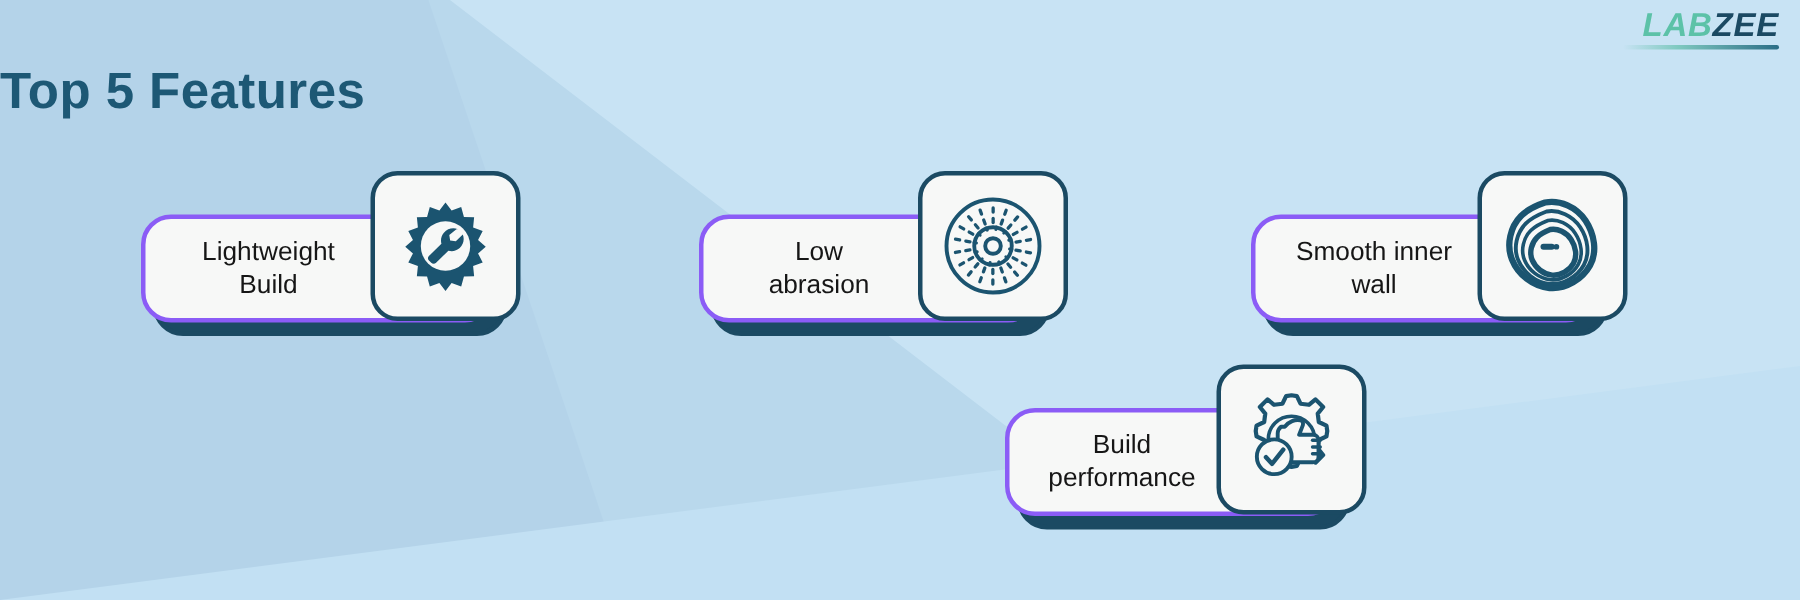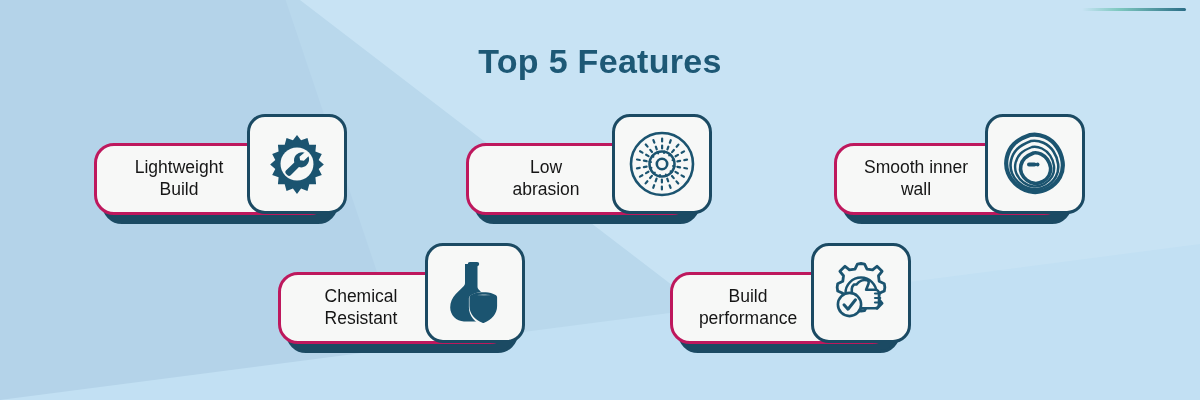--- a/index.html
+++ b/index.html
@@ -64,21 +64,21 @@
     margin-top:2px;
     width:104px; height:3px;
     background:linear-gradient(90deg, rgba(92,194,168,0) 0%, #7fc9c0 35%, #2b6d86 100%);
     border-radius:2px;
   }
 
   
   .title {
     position:absolute;
     top:42px; left:0; right:0;
-    text-align:center;
+    text-align:left;
     font-size:34px;
     font-weight:bold;
     color:#1d5875;
     letter-spacing:0.3px;
     z-index:20;
   }
 
   
   .card {
     position:absolute;
@@ -89,21 +89,21 @@
     left:8px; top:9px;
     width:100%; height:100%;
     border:3px solid #1b4a63;
     border-radius:20px;
     background:#1b4a63;
   }
   .card-body {
     position:absolute;
     left:0; top:0;
     width:100%; height:100%;
-    border:3px solid #be185d;
+    border:3px solid #8b5cf6;
     border-radius:20px;
     background:#f7f8f7;
     display:flex;
     align-items:center;
     justify-content:center;
   }
   .card-label {
     display:block;
     width:100%;
     padding-right:66px;
@@ -148,20 +148,21 @@
 </head>
 <body>
 
 <div id="stage">
 
   <div class="bg-wedge bg-wedge-left"></div>
   <div class="bg-wedge bg-wedge-top"></div>
   <div class="bg-wedge bg-wedge-bottom"></div>
 
   <div class="logo">
+    <div class="logo-word"><span class="logo-lab">LAB</span><span class="logo-zee">ZEE</span></div>
     <div class="logo-underline"></div>
   </div>
 
   <div class="title">Top 5 Features</div>
 
   <div class="card" id="card-lightweight">
     <div class="card-shadow"></div>
     <div class="card-body">
       <span class="card-label">Lightweight
 Build</span>
@@ -242,36 +243,20 @@
           <path stroke-width="2.6" d="M31 10c8-1.5 17.5 2.8 22.5 10.5 5 7.6 6.6 17.6 2.4 25.2 -4.2 7.6-13.6 13.4-22.8 12.6 -9.2-0.9 -17.5-7.6 -21-15.9 -3.5-8.4 -0.8-18.4 5-24.3 3.4-3.4 8.4-6 13.9-8.1z"></path>
           <path stroke-width="2.4" d="M32 16c6.5-1.2 14 2.3 18.2 8.6 4.1 6.2 5.4 14.4 2 20.6 -3.4 6.2-11.1 11-18.6 10.3 -7.5-0.7 -14.3-6.2 -17.2-13 -2.9-6.8 -0.7-15 4.1-19.8 2.8-2.8 6.9-4.9 11.5-6.7z"></path>
           <path stroke-width="3.6" d="M33.5 22c5-0.9 10.7 1.8 13.9 6.6 3.2 4.8 4.2 11.1 1.6 15.9 -2.6 4.8-8.5 8.4-14.3 7.9 -5.8-0.5 -11-4.8 -13.2-10 -2.2-5.2 -0.5-11.5 3.2-15.2 2.2-2.2 5.3-3.8 8.8-5.2z"></path>
           <path stroke-width="4" stroke-linecap="round" d="M29 33.5h5.5"></path>
         </g>
         <circle cx="37.6" cy="33.5" r="1.9" fill="#1b5470"></circle>
       </svg>
     </div>
   </div>
 
-  <div class="card" id="card-chemical">
-    <div class="card-shadow"></div>
-    <div class="card-body">
-      <span class="card-label">Chemical
-Resistant</span>
-    </div>
-    <div class="icon-tile">
-      <svg width="68" height="68" viewBox="0 0 68 68">
-        <path fill="#1b5470" d="M28.5 5h8v22.5c0 1.2 0.5 2.4 1.4 3.3l7.8 7.8c3.6 3.6 5.6 8.5 5.6 13.6 0 5.6-4.6 10.2-10.2 10.2H23c-7.6 0-13.8-6.2-13.8-13.8 0-5.1 2-10 5.6-13.6l7.8-7.8c0.9-0.9 1.4-2.1 1.4-3.3V5z"></path>
-        <rect x="26.8" y="3" width="11.4" height="4.2" rx="2.1" fill="#1b5470"></rect>
-        <path fill="#f7f8f7" d="M43.5 34.5c5.5 0 11.5 2 15 4 1 0.6 1.6 1.6 1.6 2.8v9c0 8.8-6.3 15.6-14.6 18.6 -0.7 0.25 -1.3 0.25 -2 0 -8.3-3 -14.6-9.8 -14.6-18.6v-9c0-1.2 0.6-2.2 1.6-2.8 3.5-2 9.5-4 13-4z" transform="translate(-1 -2) scale(1)"></path>
-        <path fill="#1b5470" d="M44.8 33.2c3.1 0 7.2 1.3 9.8 2.8 0.95 0.55 1.5 1.5 1.5 2.6v8.3c0 8-5.6 14-12.9 16.8 -0.65 0.25 -1.2 0.25 -1.85 0 -7.3-2.8 -12.9-8.8 -12.9-16.8v-8.3c0-1.1 0.55-2.05 1.5-2.6 2.6-1.5 6.75-2.8 9.85-2.8z"></path>
-        <path fill="#f7f8f7" d="M36.3 36.3c1.6-0.7 4.6-1.3 6.6-1.3 2 0 5 0.6 6.6 1.3 -4.4 0.6 -8.8 0.6 -13.2 0z" opacity="0.35"></path>
-      </svg>
-    </div>
-  </div>
 
   <div class="card" id="card-stable">
     <div class="card-shadow"></div>
     <div class="card-body">
       <span class="card-label">Build
 performance</span>
     </div>
     <div class="icon-tile">
       <svg width="70" height="70" viewBox="0 0 70 70">
 

